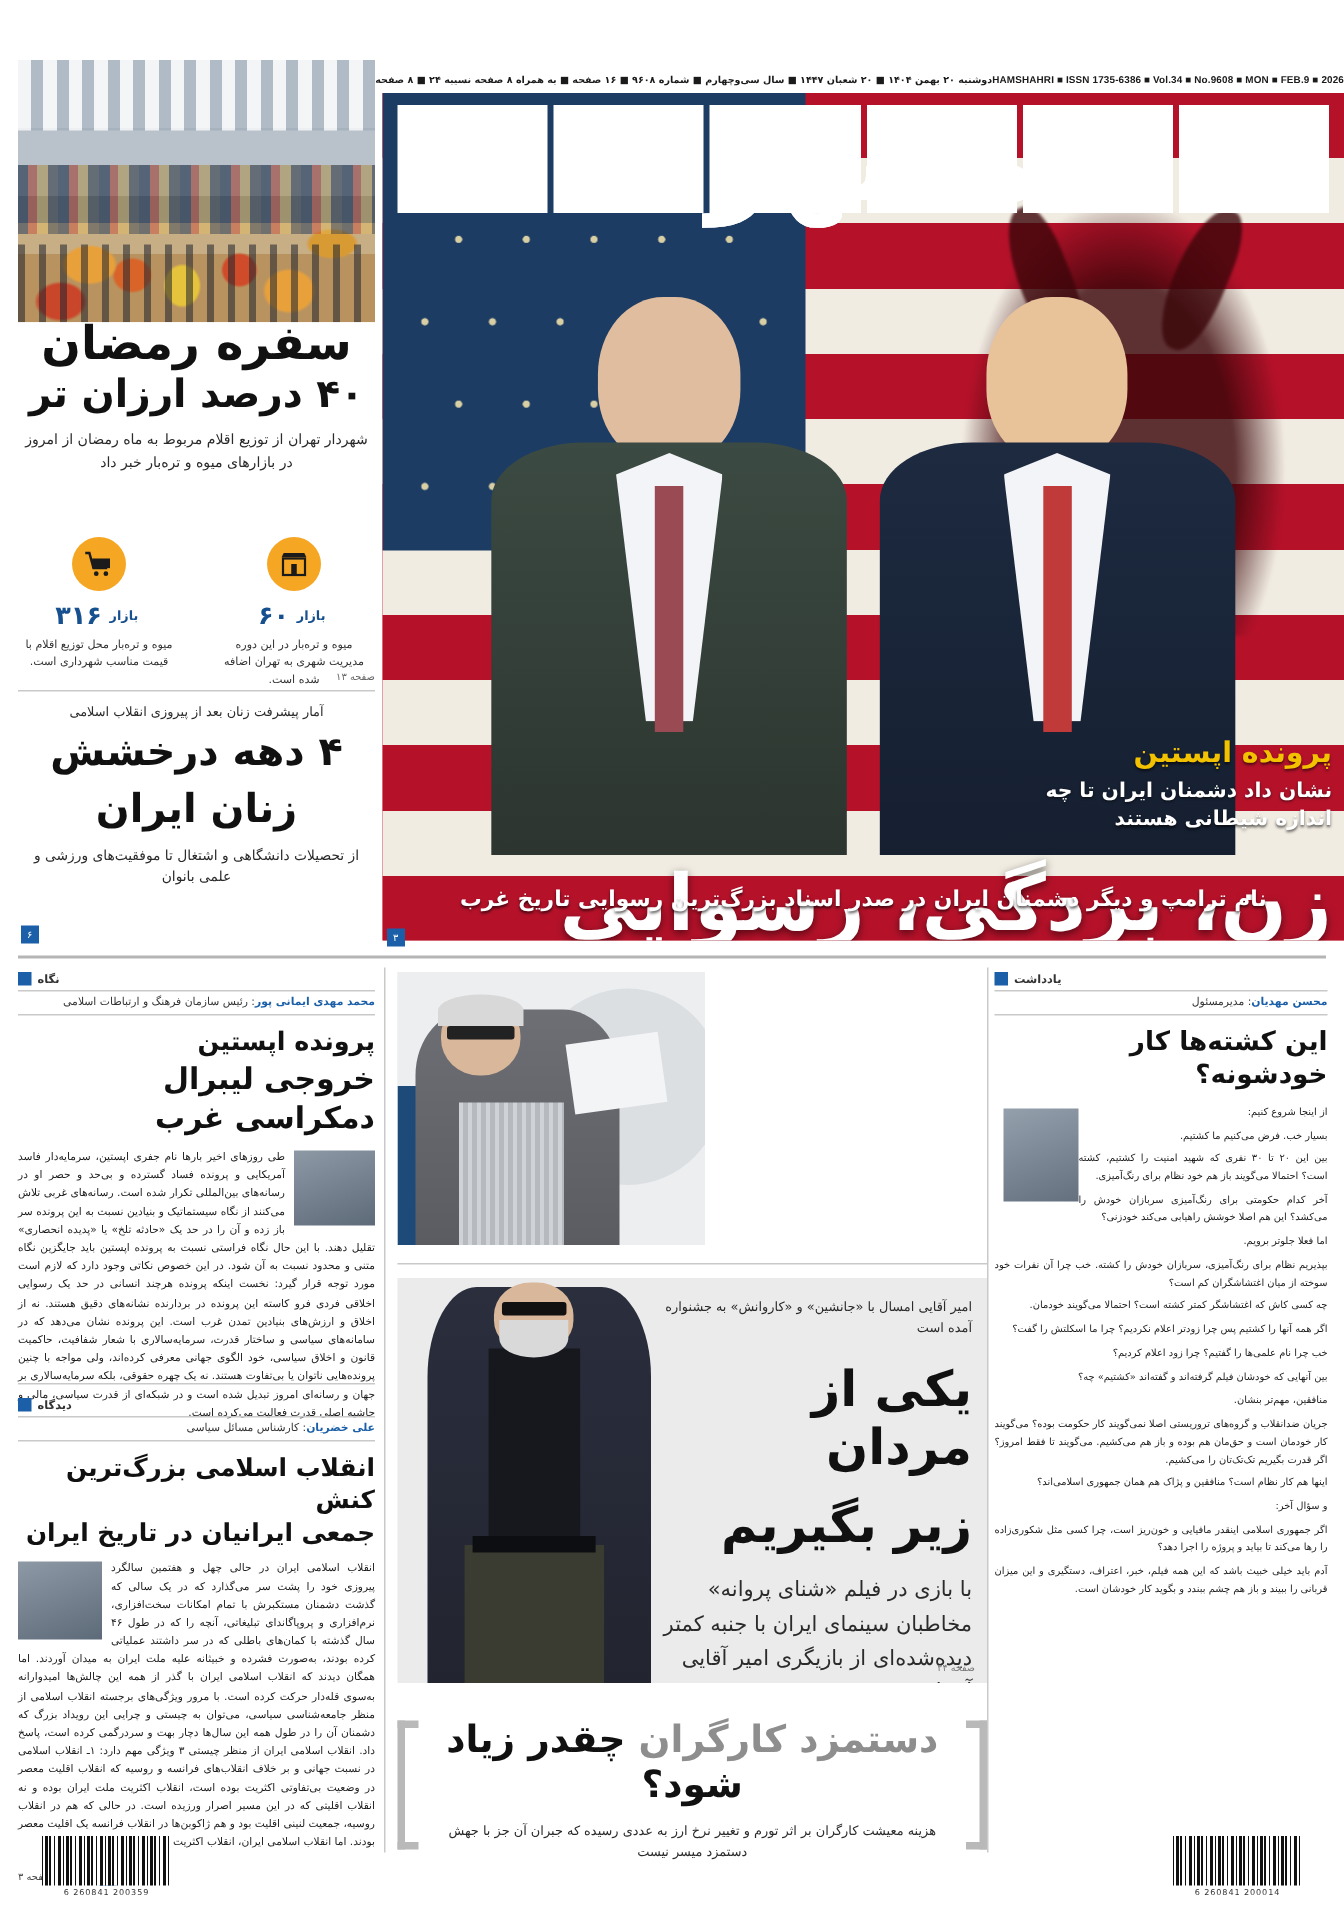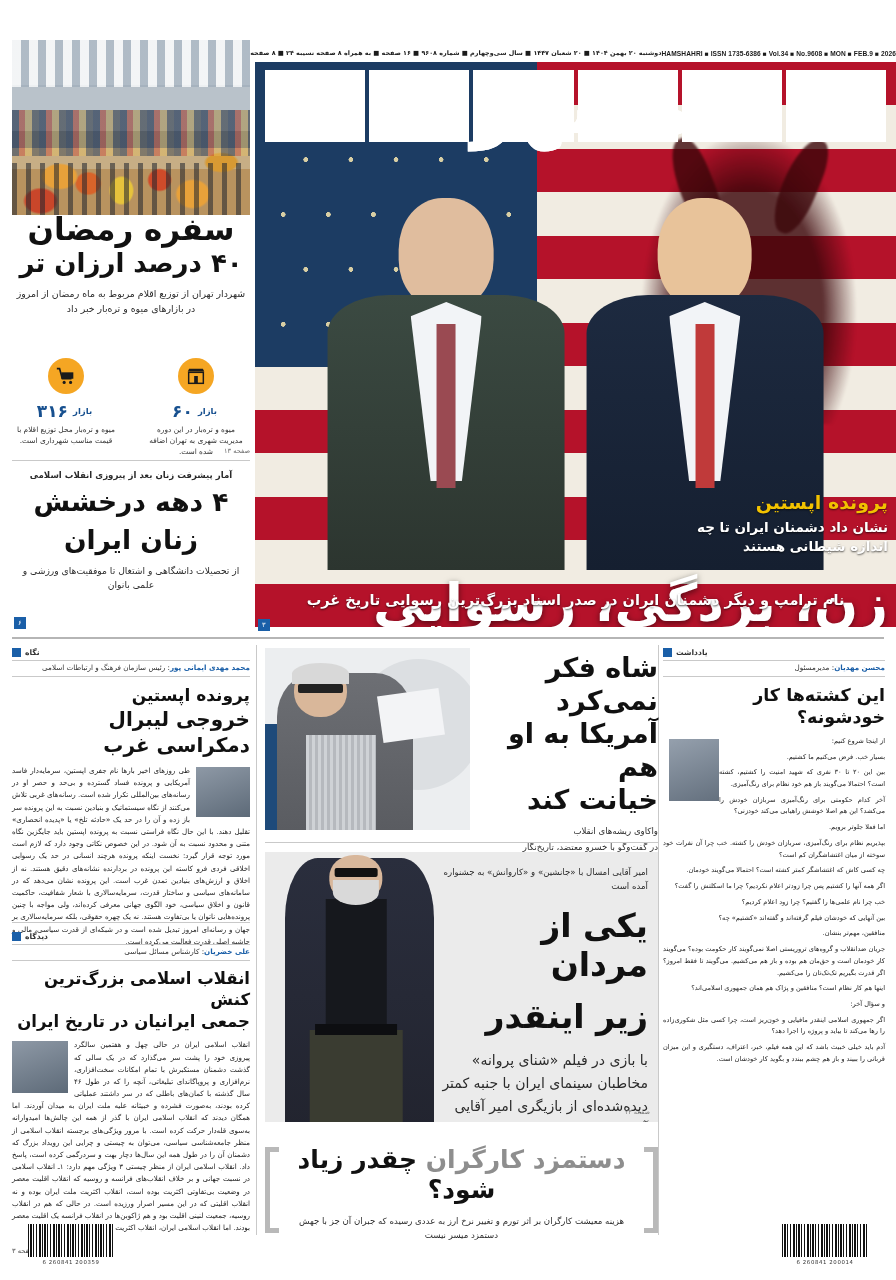--- a/index.html
+++ b/index.html
@@ -64,21 +64,21 @@
   .stat .num { font-size:17px; font-weight:700; color:#17508f; display:inline-block; vertical-align:middle;}
   .stat .unit{ font-size:8.5px; font-weight:700; color:#17508f; display:inline-block; margin-right:3px; vertical-align:middle;}
   .stat .cap { font-size:7.4px; color:#333; line-height:1.55; margin-top:3px;}
   .pagenote { position:absolute; left:12px; top:447px; width:238px; font-size:6.6px; color:#666; text-align:right;}
 
   .rule-h { position:absolute; background:#c9c9c9; height:1px; }
   .rule-v { position:absolute; background:#c9c9c9; width:1px; }
 
   
   .tl-story2 { position:absolute; left:12px; top:470px; width:238px; text-align:center;}
-  .tl2-kick { font-size:8.6px; color:#2b2b2b; font-weight:700; }
+  .tl2-kick { font-size:8.6px; color:#2b2b2b; font-weight:400; }
   .tl2-h { font-size:26.5px; font-weight:700; color:#111; line-height:1.22; margin-top:6px;}
   .tl2-sub { font-size:9.2px; color:#2a2a2a; line-height:1.6; margin-top:7px;}
   .pgbadge { display:inline-block; background:#1a5fa8; color:#fff; font-size:6.6px; padding:2px 4px; }
 
   
   .hero { position:absolute; left:255px; top:62px; width:641px; height:565px; overflow:hidden; background:#bb1022;}
   .flag { position:absolute; inset:0; }
   .stripes { position:absolute; inset:0;
     background: repeating-linear-gradient(180deg,
       #b5122a 0 43.5px, #f1ece2 43.5px 87px);
@@ -418,45 +418,37 @@
     <div class="mid1-bg"></div>
     <div class="mid1-circle"></div>
     <div class="mid1-chair"></div>
     <div class="mid1-man"></div>
     <div class="mid1-stripe"></div>
     <div class="mid1-head"></div>
     <div class="mid1-hair"></div>
     <div class="mid1-glass"></div>
     <div class="mid1-paper"></div>
   </div>
-  <div class="mid-story1">
-    <div class="ms1-h">شاه فکر نمی‌کرد</div>
-    <div class="ms1-h">آمریکا به او هم</div>
-    <div class="ms1-h">خیانت کند</div>
-    <div class="ms1-sub">واکاوی ریشه‌های انقلاب</div>
-    <div class="ms1-sub" style="margin-top:2px;">در گفت‌وگو با خسرو معتضد، تاریخ‌نگار</div>
-    <div class="ms1-pg">صفحه ۱۶</div>
-  </div>
 
   <div class="rule-h" style="left:265px; top:842px; width:393px;"></div>
 
   <div class="mid-block2">
     <div class="mb2-photo">
       <div class="mb2-figure"></div>
       <div class="mb2-tee"></div>
       <div class="mb2-pants"></div>
       <div class="mb2-belt"></div>
       <div class="mb2-head"></div>
       <div class="mb2-beard"></div>
       <div class="mb2-glass"></div>
     </div>
     <div class="mb2-text">
       <div class="mb2-kick">امیر آقایی امسال با «جانشین» و «کاروانش» به جشنواره آمده است</div>
       <div class="mb2-h">یکی از مردان</div>
-      <div class="mb2-h">زیر اینقدر</div>
+      <div class="mb2-h">زیر بگیریم</div>
       <div class="mb2-sub">با بازی در فیلم «شنای پروانه» مخاطبان سینمای ایران با جنبه کمتر دیده‌شده‌ای از بازیگری امیر آقایی آشنا شدند</div>
     </div>
     <div class="mb2-pg">صفحه ۲۴</div>
   </div>
 
   <div class="mid-story3">
     <div class="brk r"></div>
     <div class="brk l"></div>
     <div class="ms3-h">
       <span class="gray">دستمزد کارگران</span>

